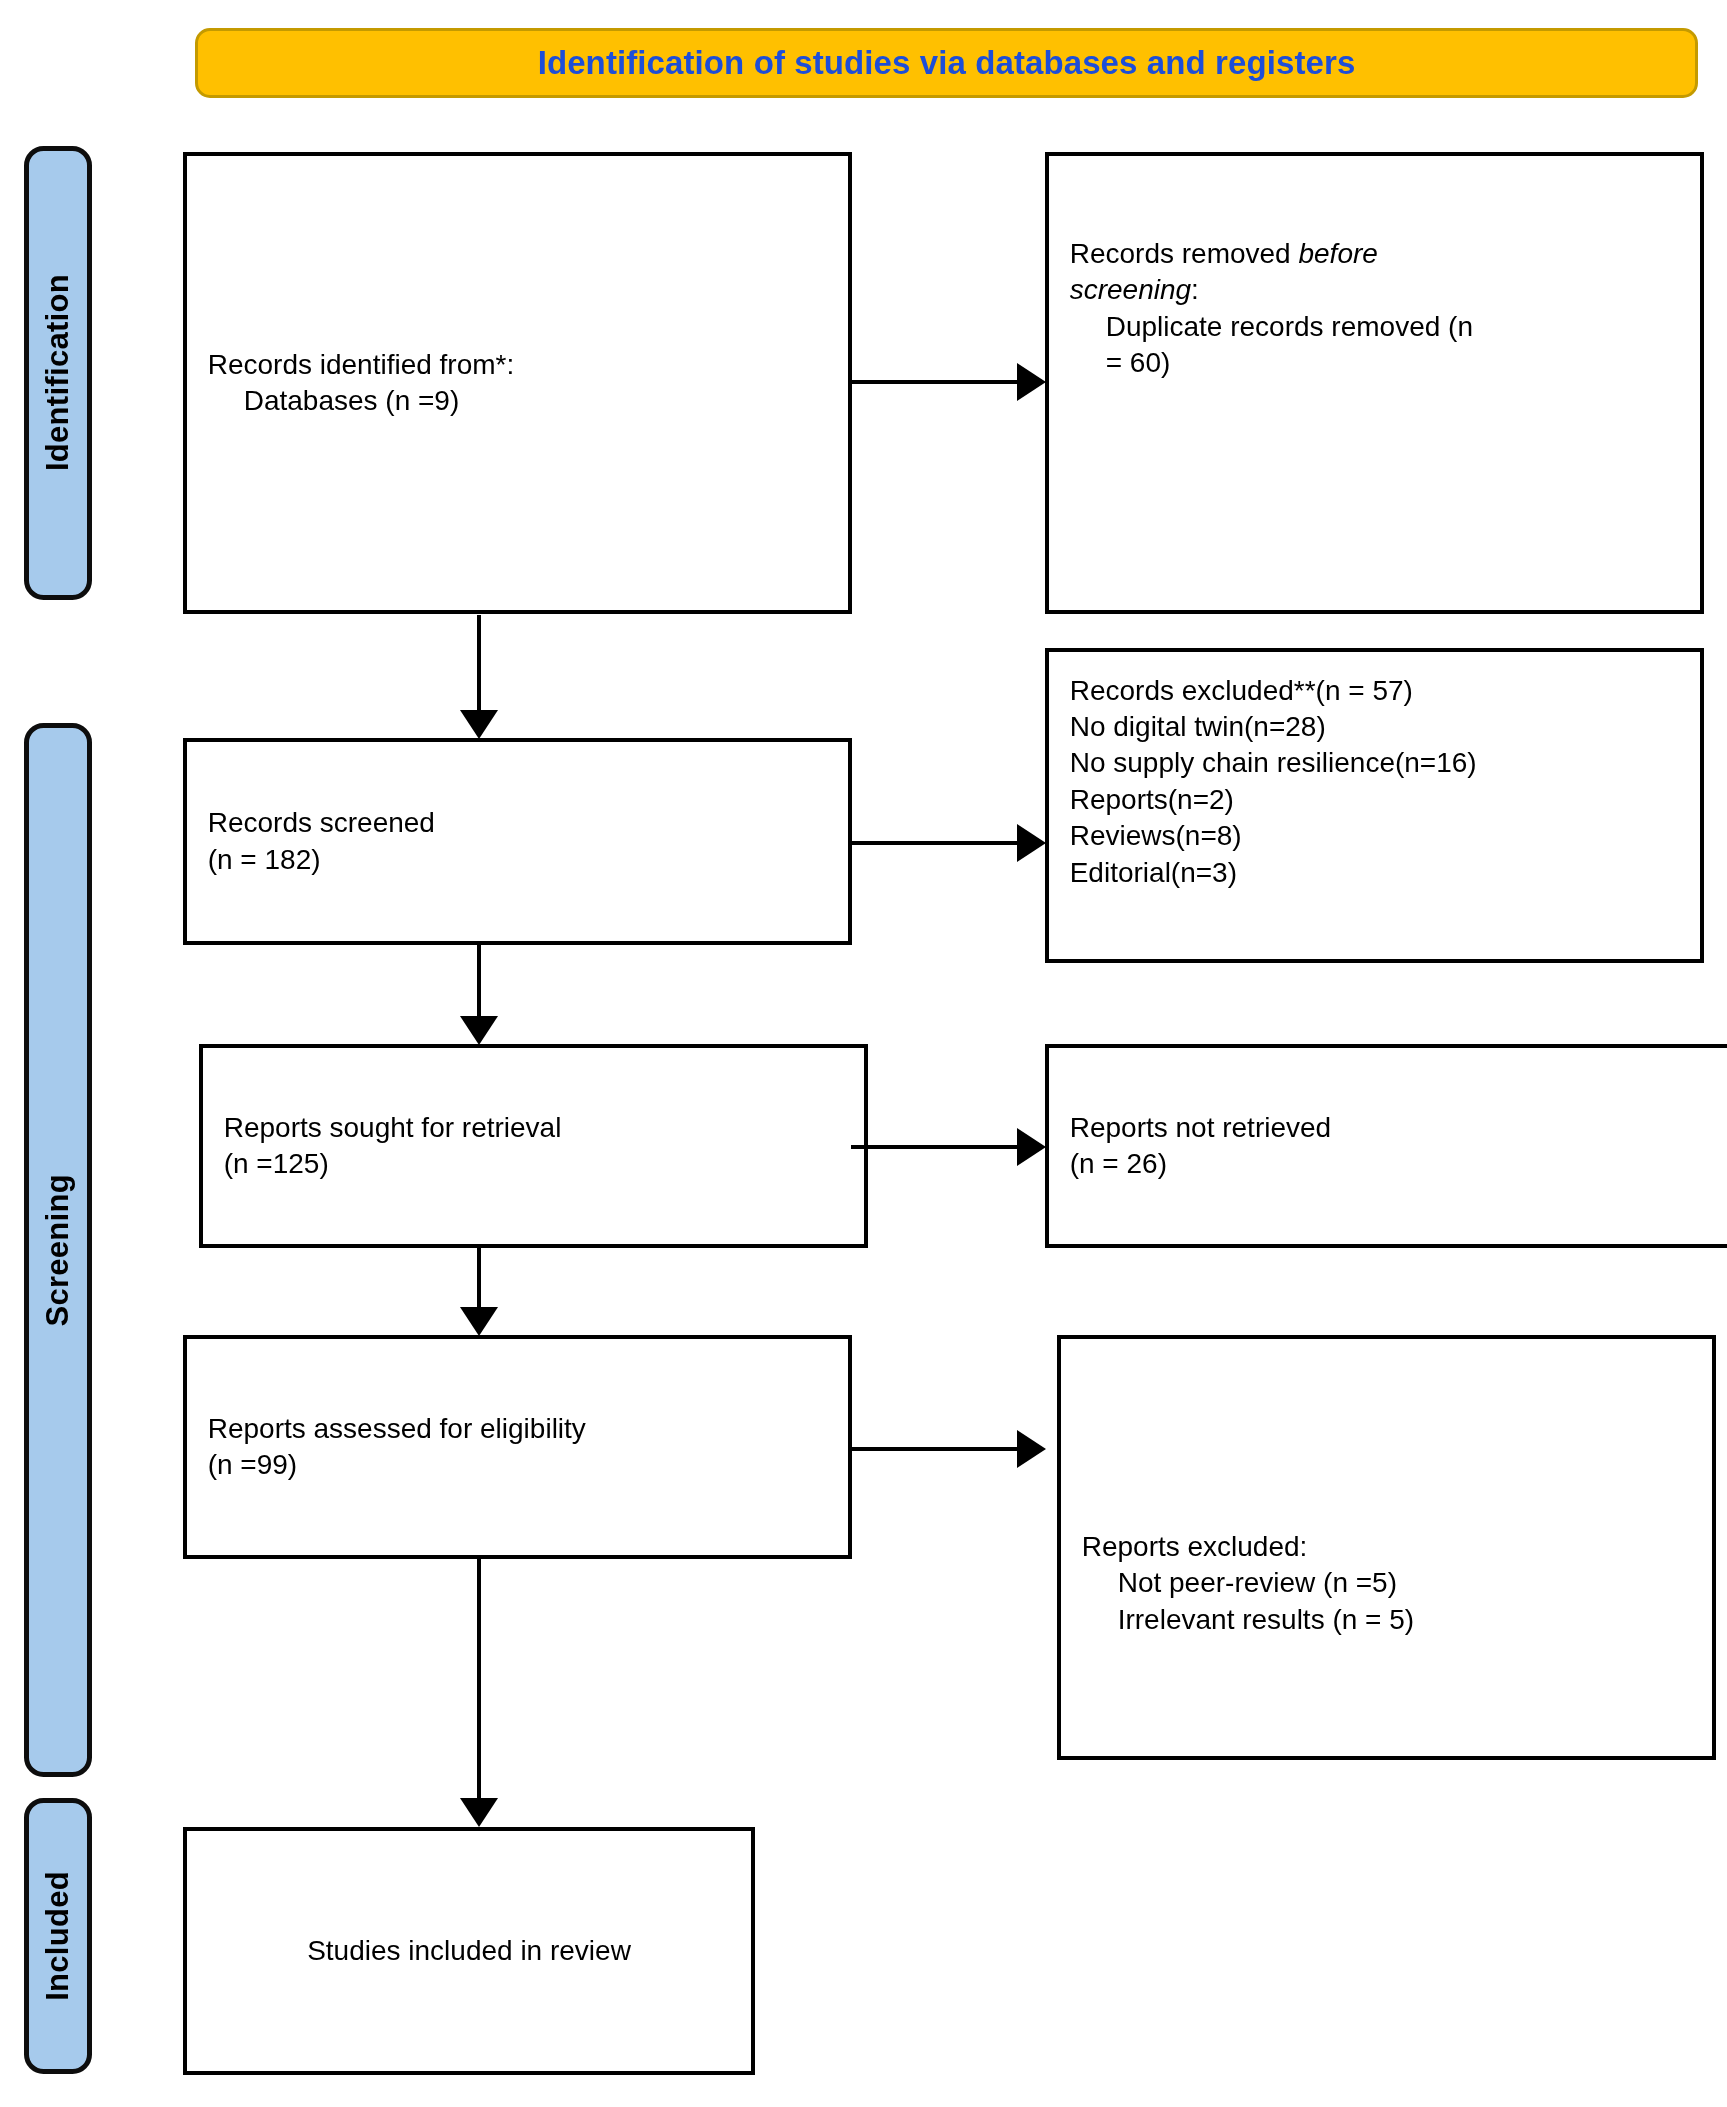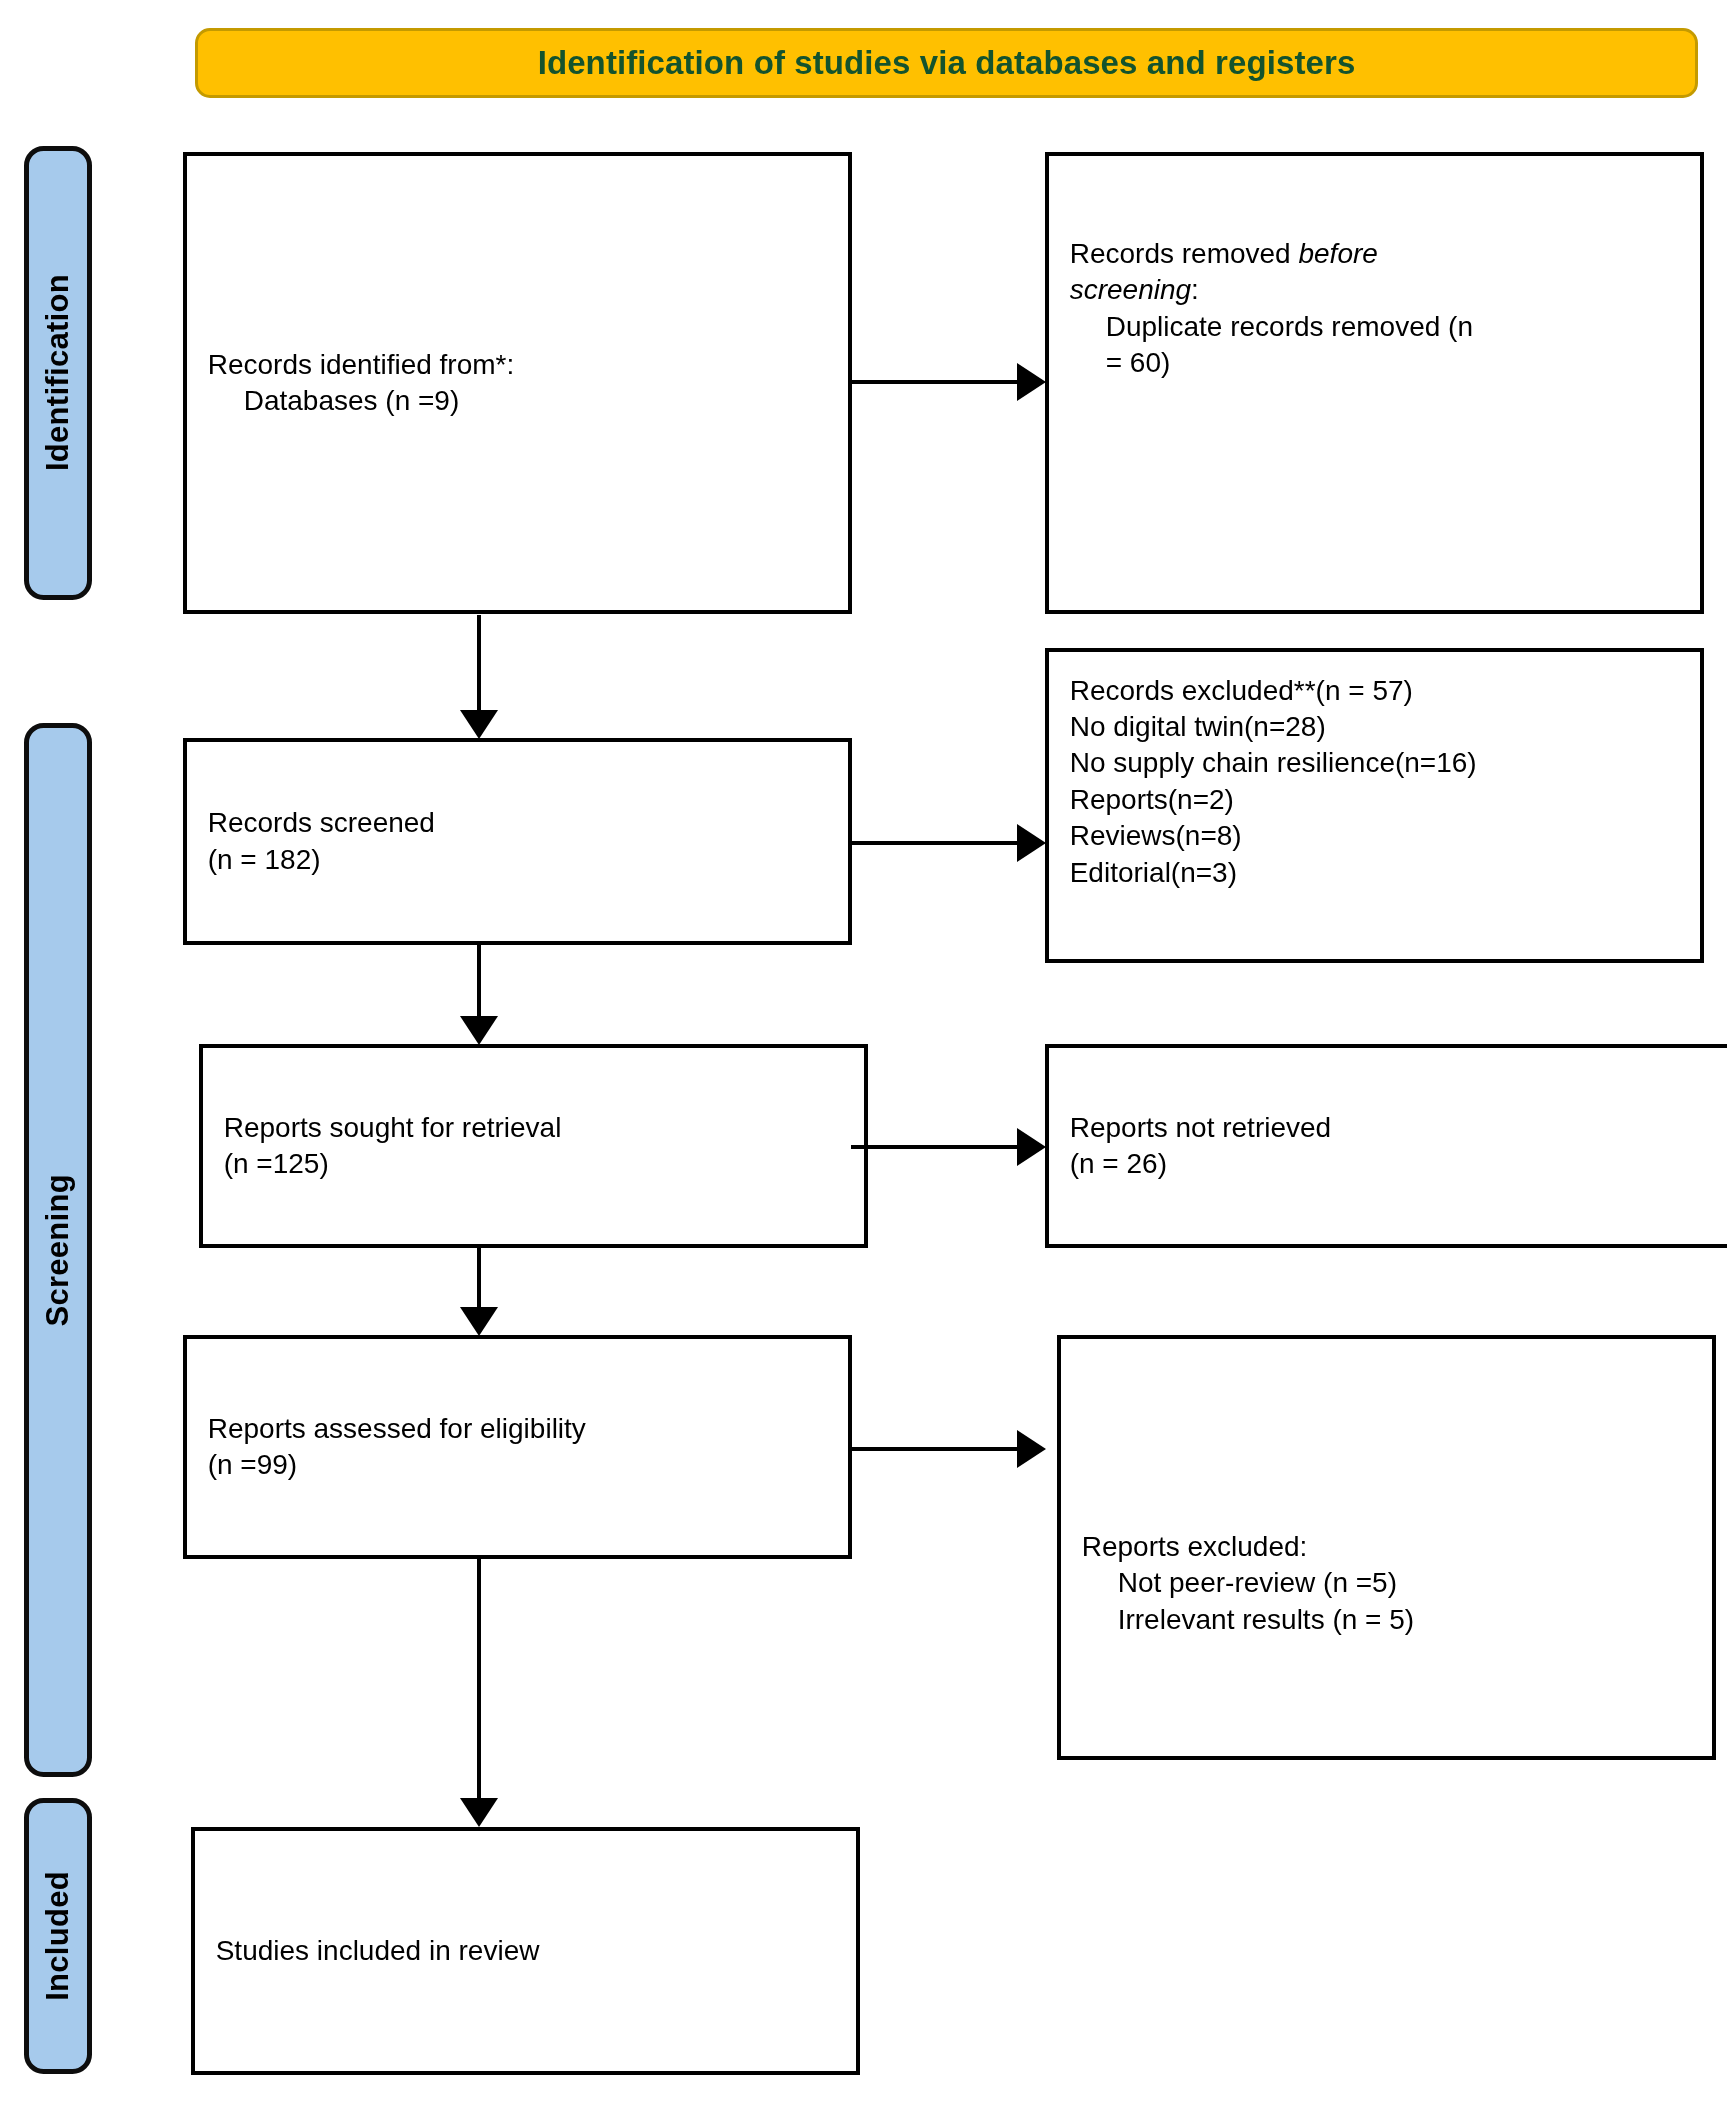--- a/index.html
+++ b/index.html
@@ -28,21 +28,21 @@
     border-radius: 15px;
     box-sizing: border-box;
     display: flex;
     align-items: center;
     justify-content: center;
   }
   #banner-title {
     font-size: 33px;
     font-weight: bold;
     letter-spacing: 0.1px;
-    color: #14532d;
+    color: #1d4ed8;
     text-align: center;
   }
 
   
   .stage {
     position: absolute;
     background: #A6CAEC;
     border: 5.2px solid #0D0D0D;
     border-radius: 19.5px;
     box-sizing: border-box;
@@ -81,21 +81,21 @@
     color: #000;
   }
   .fbox .indent { padding-left: 36px; }
   .fbox .ital { font-style: italic; }
 
   
   #box-identified        { left: 183px; top: 152px;  width: 669px; height: 462px; }
   #box-screened          { left: 183px; top: 738px; width: 669px; height: 207px; }
   #box-sought            { left: 183px; top: 1044px; width: 669px; height: 204px; margin-left: 16px; }
   #box-assessed          { left: 183px; top: 1335px; width: 669px; height: 224px; }
-  #box-included          { left: 191px; top: 1827px; width: 669px; height: 248px; }
+  #box-included          { left: 183px; top: 1827px; width: 572px; height: 248px; text-align: center; }
 
   
   #box-removed           { left: 1045px; top: 152px;  width: 659px; height: 462px; }
   #box-rec-excluded      { left: 1045px; top: 648px; width: 659px; height: 315px; }
   #box-not-retrieved     { left: 1045px; top: 1044px; width: 687px; height: 204px; }
   #box-rep-excluded      { left: 1045px; top: 1335px; width: 659px; height: 425px; }
 
   
   #box-removed   { justify-content: flex-start; padding-top: 80px; }
   #box-rec-excluded { justify-content: flex-start; padding-top: 20.7px; }

